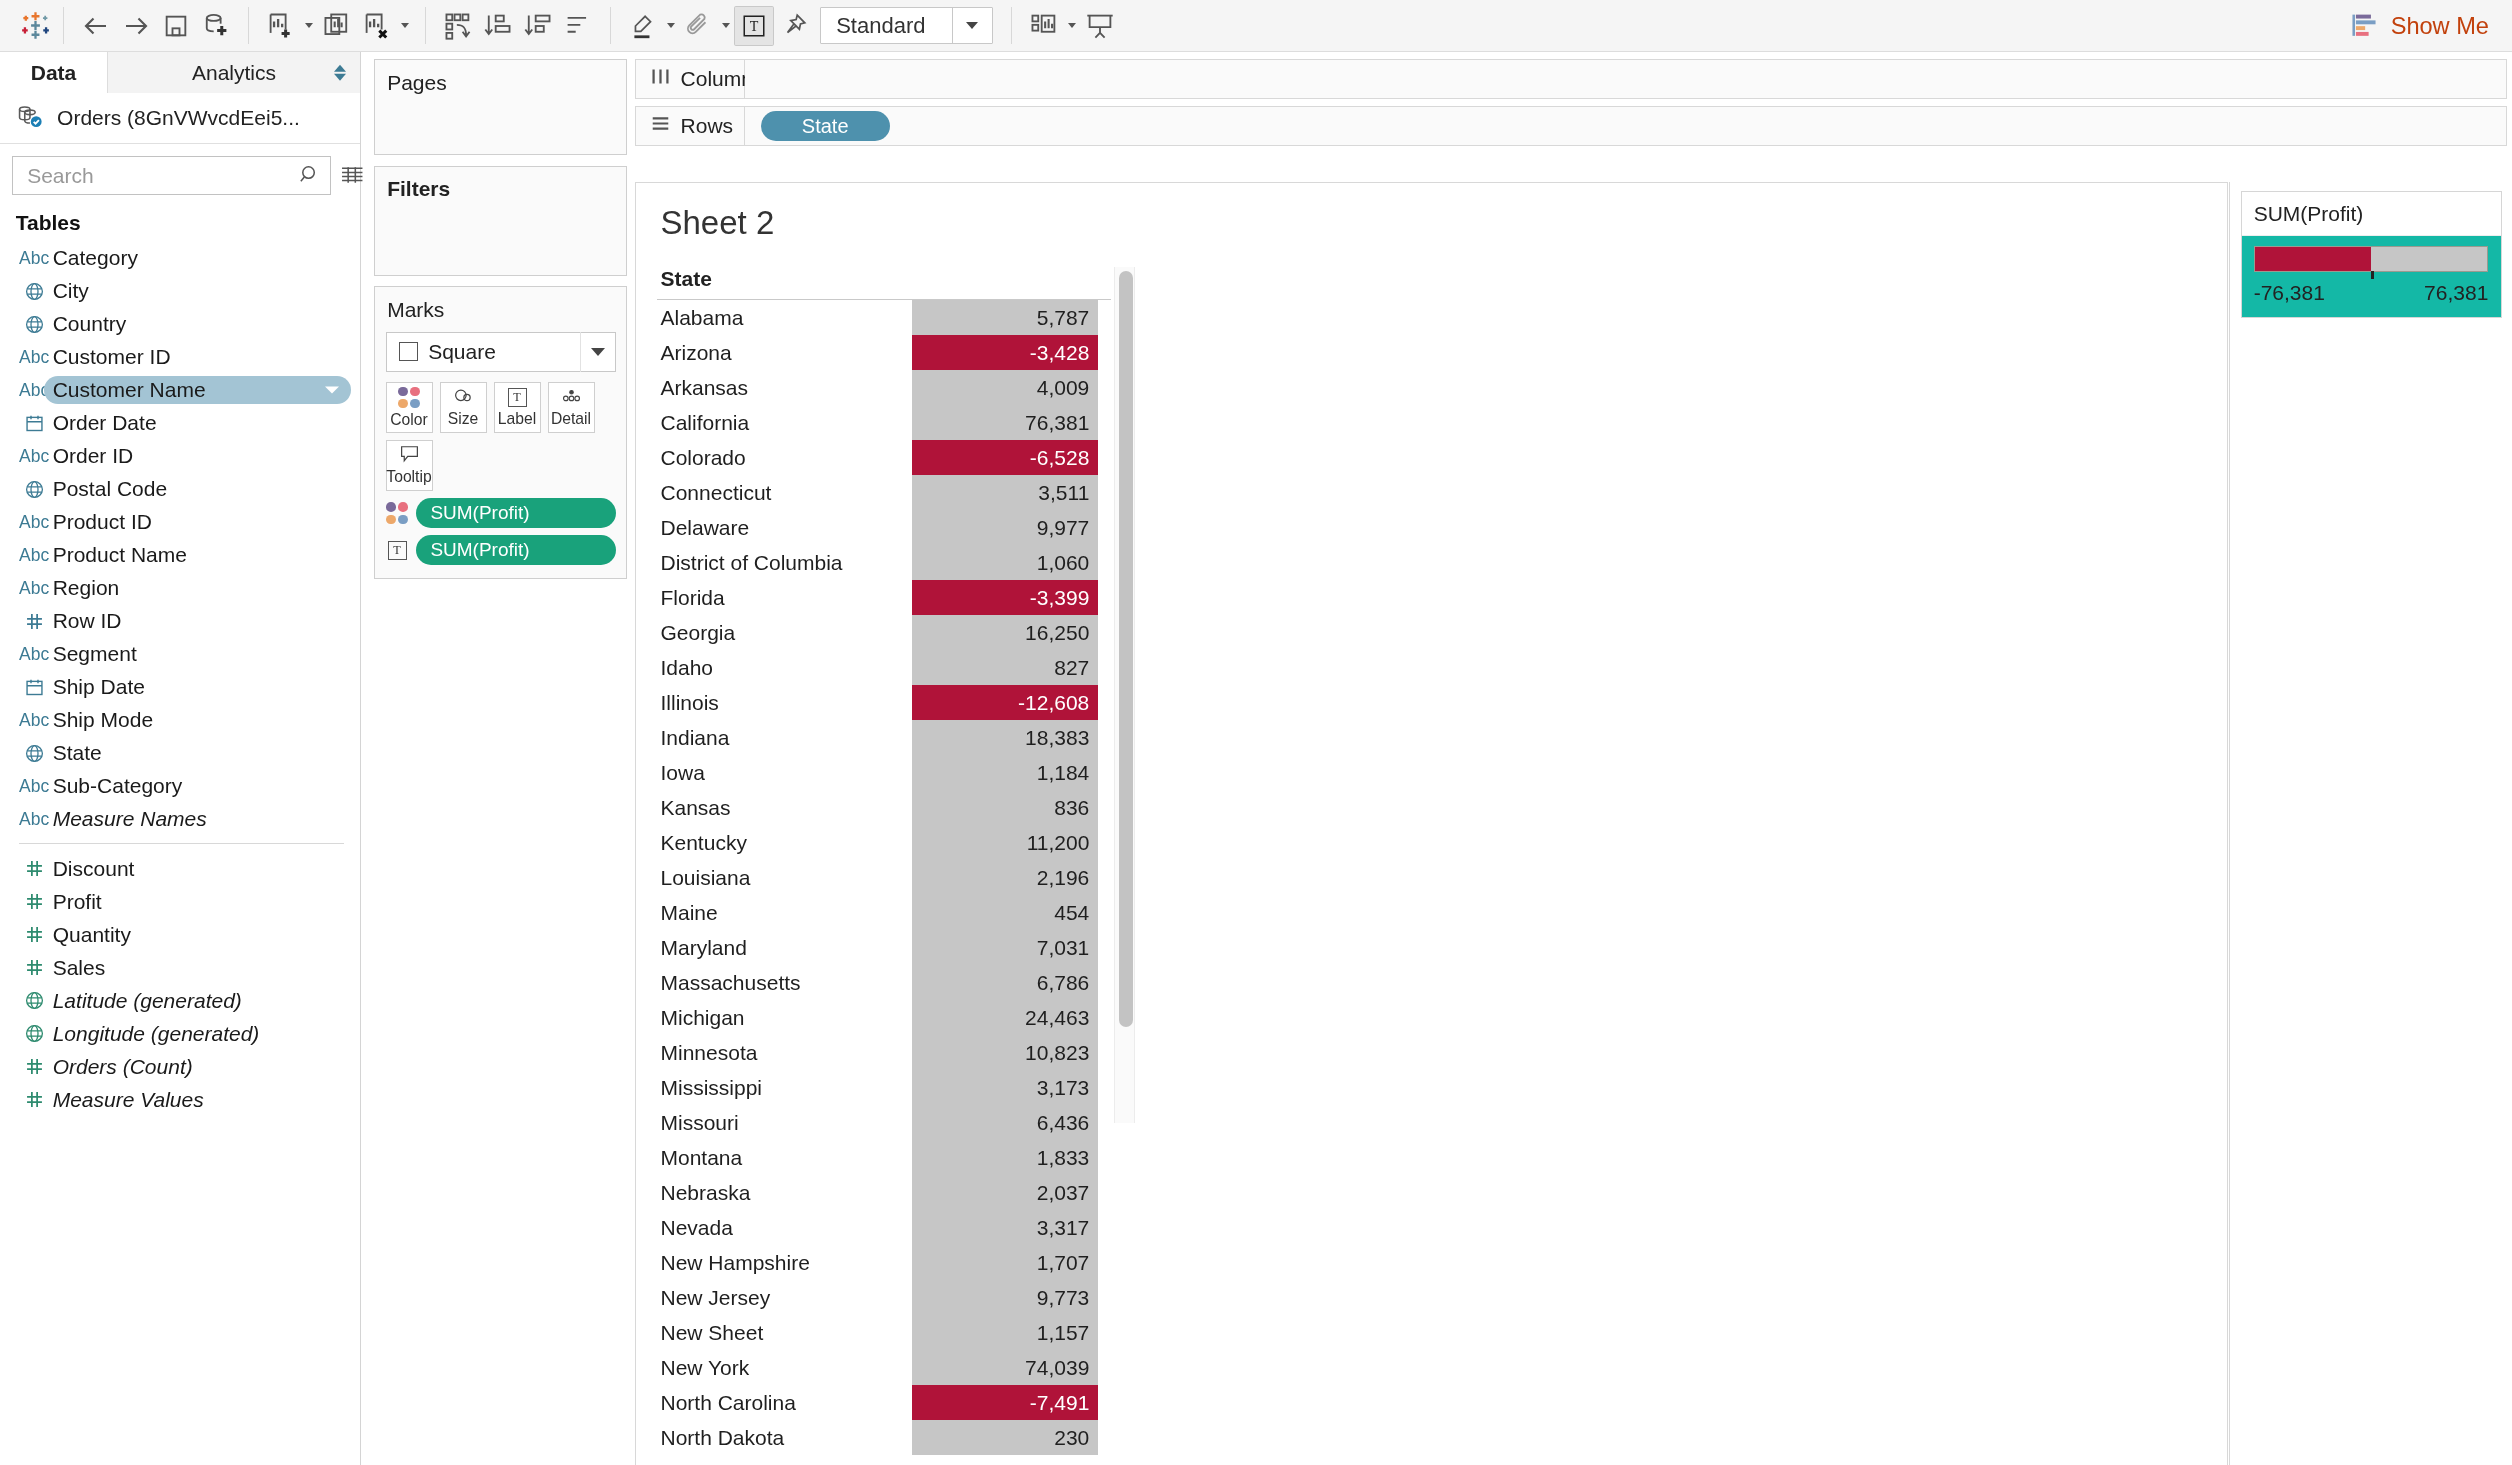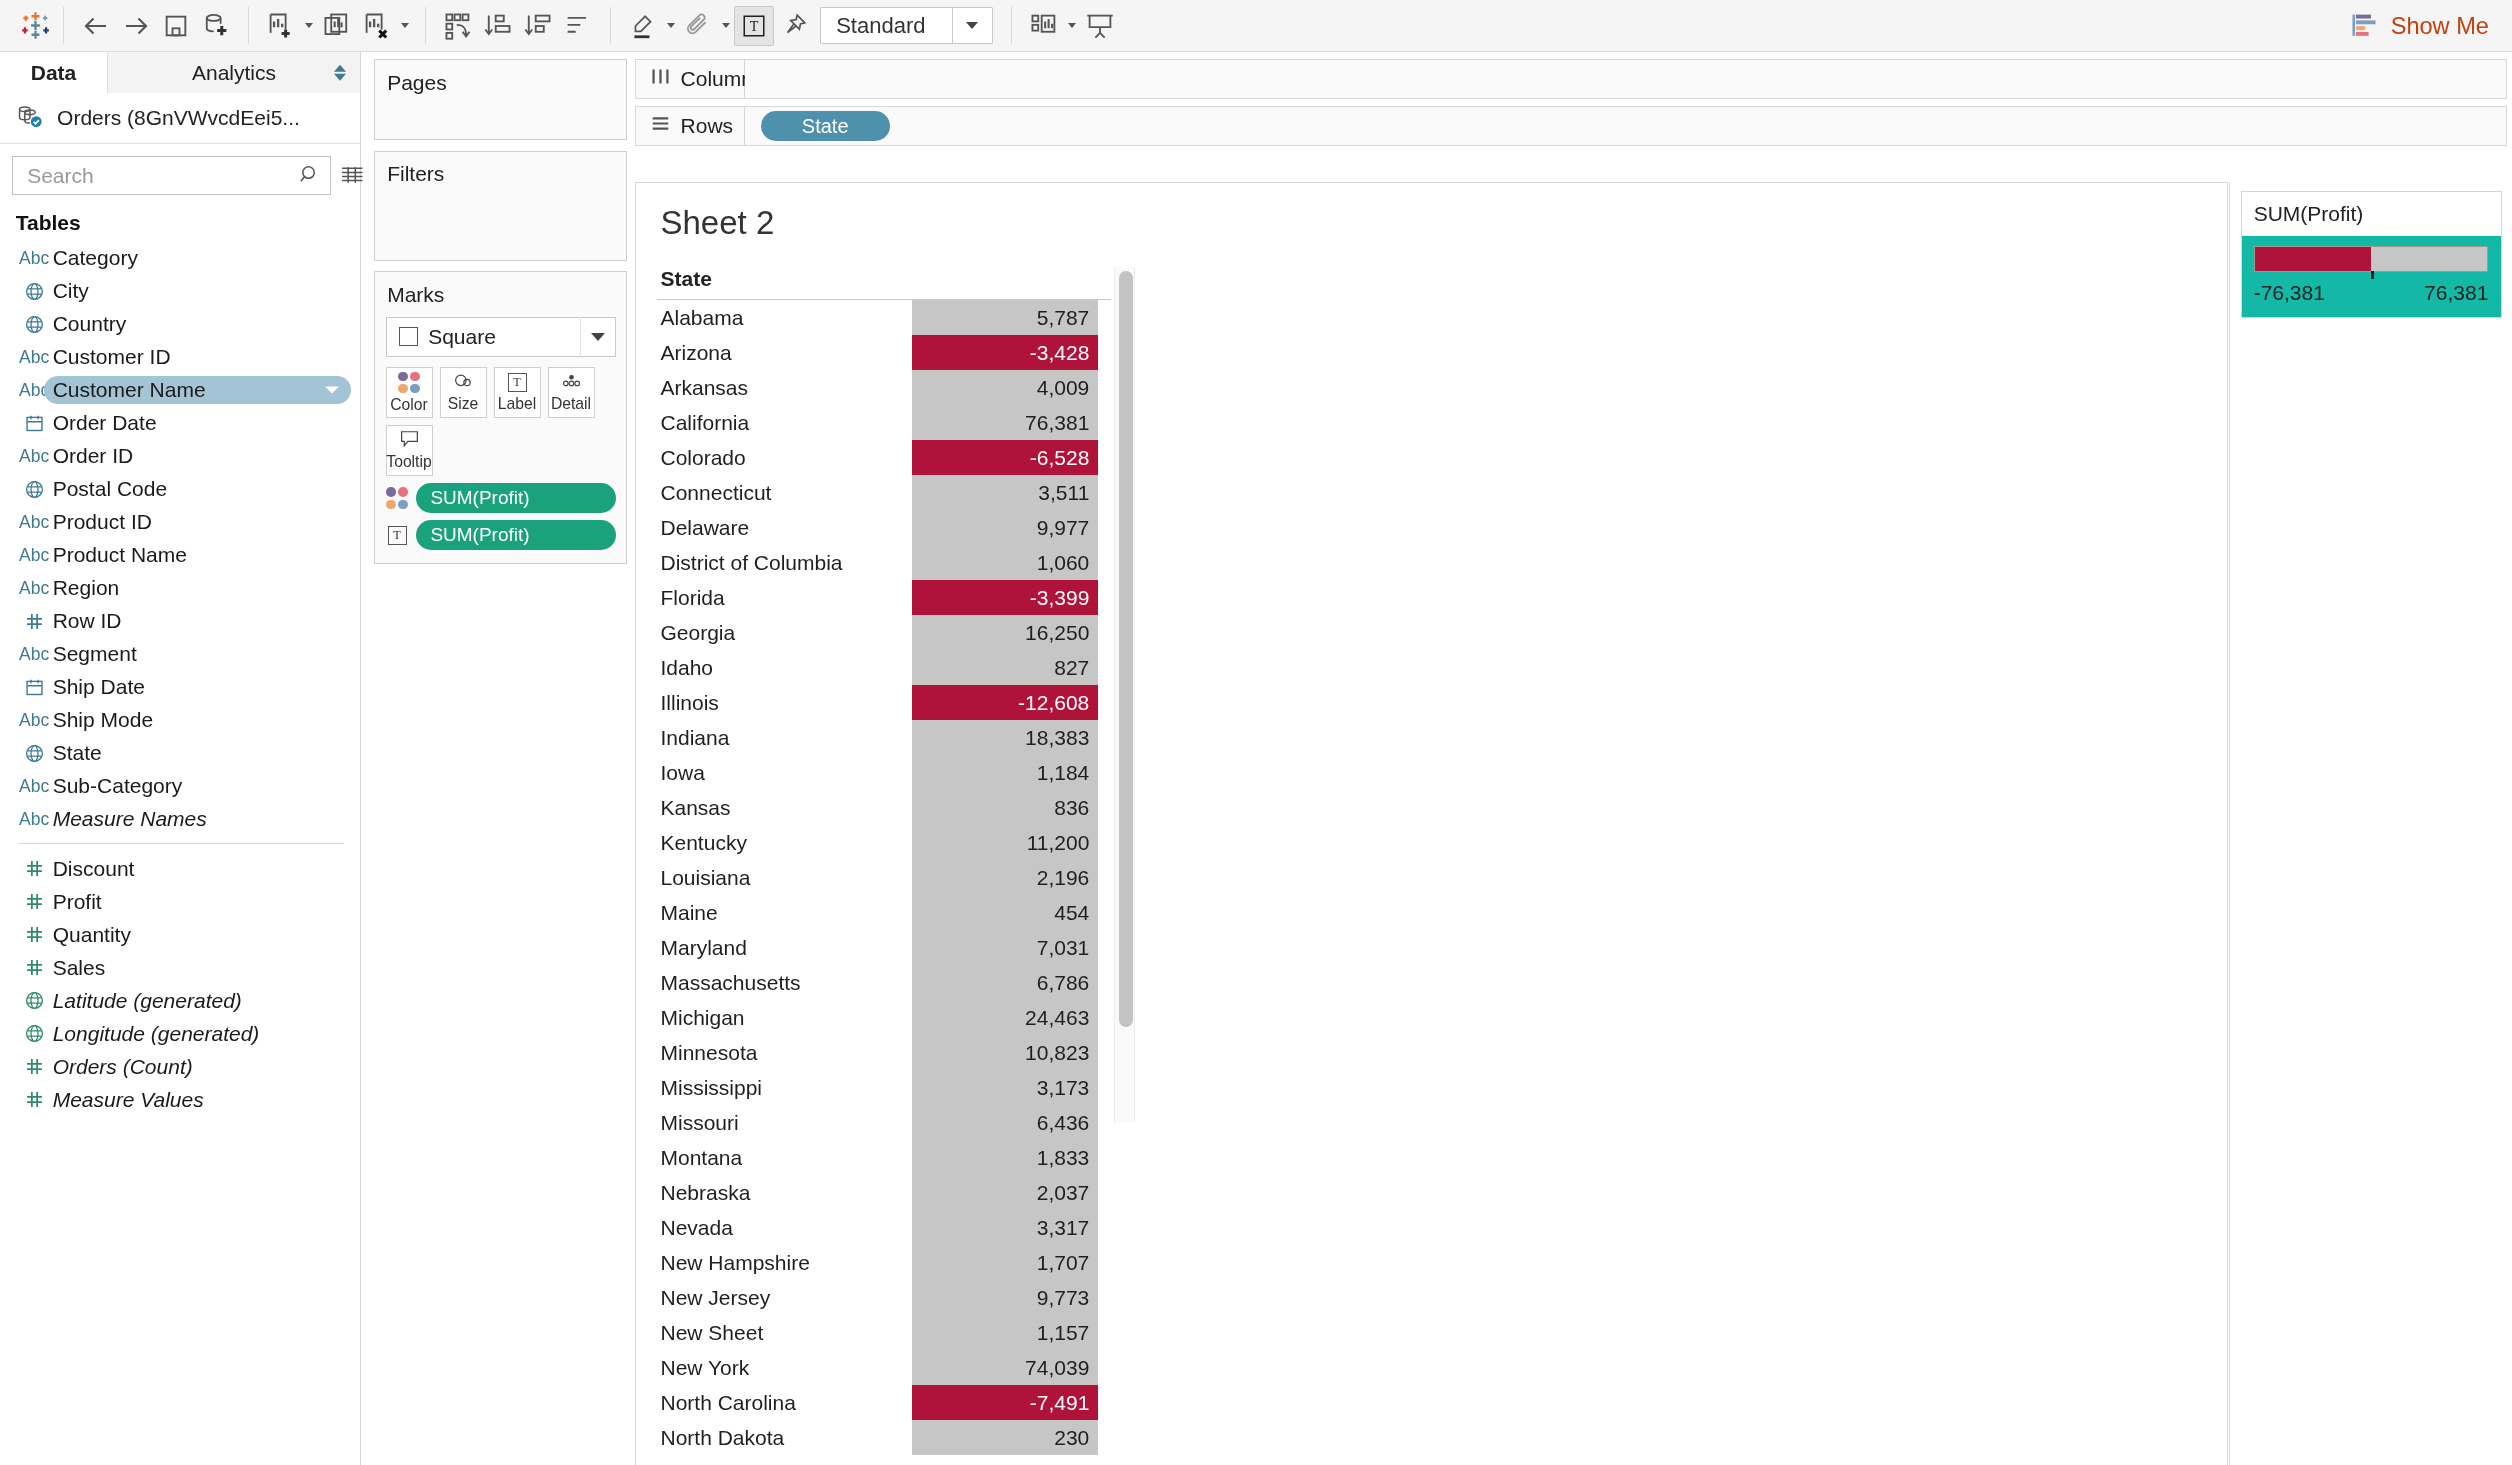--- a/index.html
+++ b/index.html
@@ -96,22 +96,22 @@
   .field.sel .fname { position:relative; z-index:2; }
   .field.sel .pillcaret {
     position:absolute; right:21px; top:50%; transform:translateY(-50%); z-index:3;
     width:0;height:0;border-left:7px solid transparent;border-right:7px solid transparent;border-top:7.9px solid #fff;
   }
   .fdivider { height:0.9px; background:#d8d8d8; margin:7px 15.7px 7px 19px; }
   .card { background:#fafafa; border:0.9px solid #cfcfcf; margin-bottom:10.5px; }
   .card .chead { font-size:21px; color:#222; padding:10.5px 12.2px 5.2px 12.2px; }
 
   .cardscol { position:absolute; left:374px; top:59px; width:253px; }
-  .c-pages { height:81px; }
-  .c-filters { height:110px; }
+  .c-pages { height:96px; }
+  .c-filters { height:110px;font-weight:bold; }
   .c-marks { padding-bottom:12.2px; }
 
   .markssel {
     margin:5.2px 10.5px 10.5px 10.5px; height:40px; border:0.9px solid #c8c8c8; background:#fff;
     display:flex; align-items:center;
   }
   .markssel .sq { width:19px;height:19px;border:1.7px solid #555; margin:0 10.5px 0 12.2px; }
   .markssel .mtxt { flex:1; font-size:21px; color:#222; }
   .markssel .mcr { width:35px; display:flex; align-items:center; justify-content:center; border-left:0.9px solid #e2e2e2; height:40px;}
   .markssel .mcr i { width:0;height:0;border-left:7px solid transparent;border-right:7px solid transparent;border-top:8.7px solid #444; }

